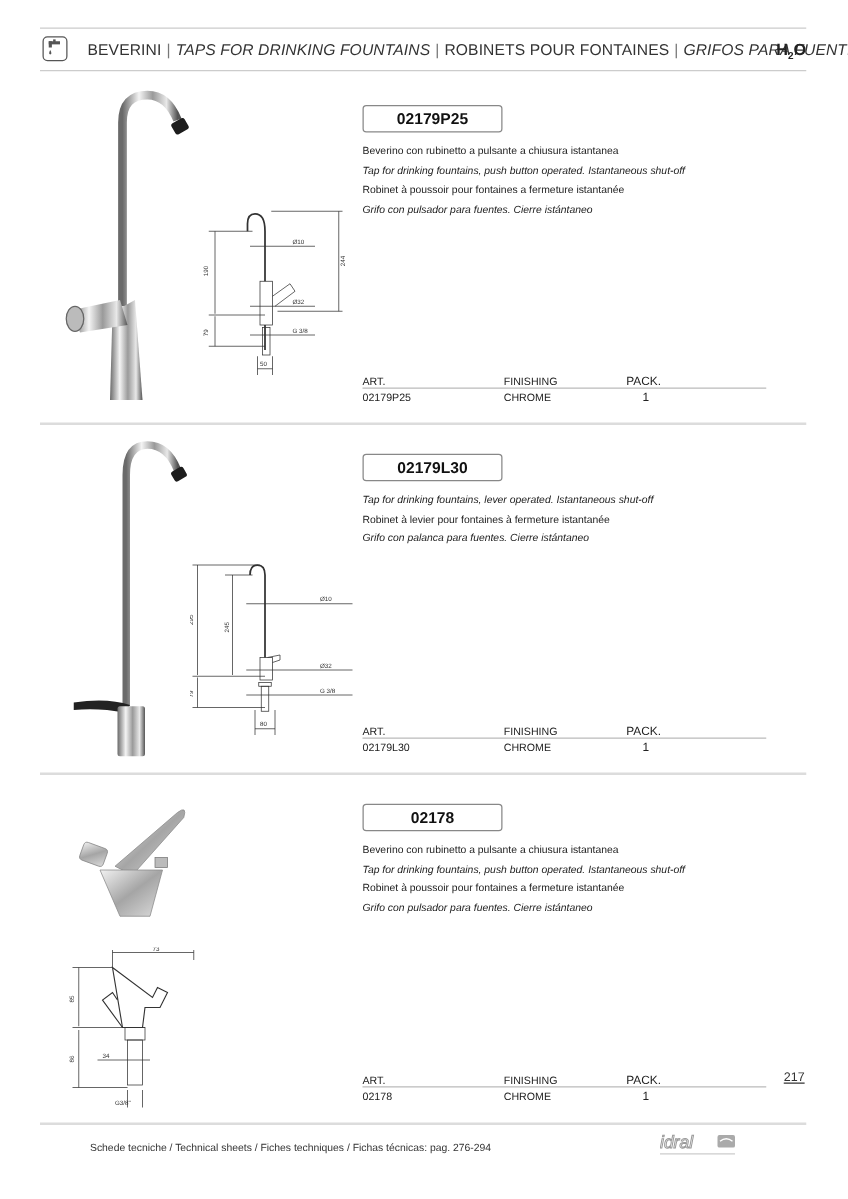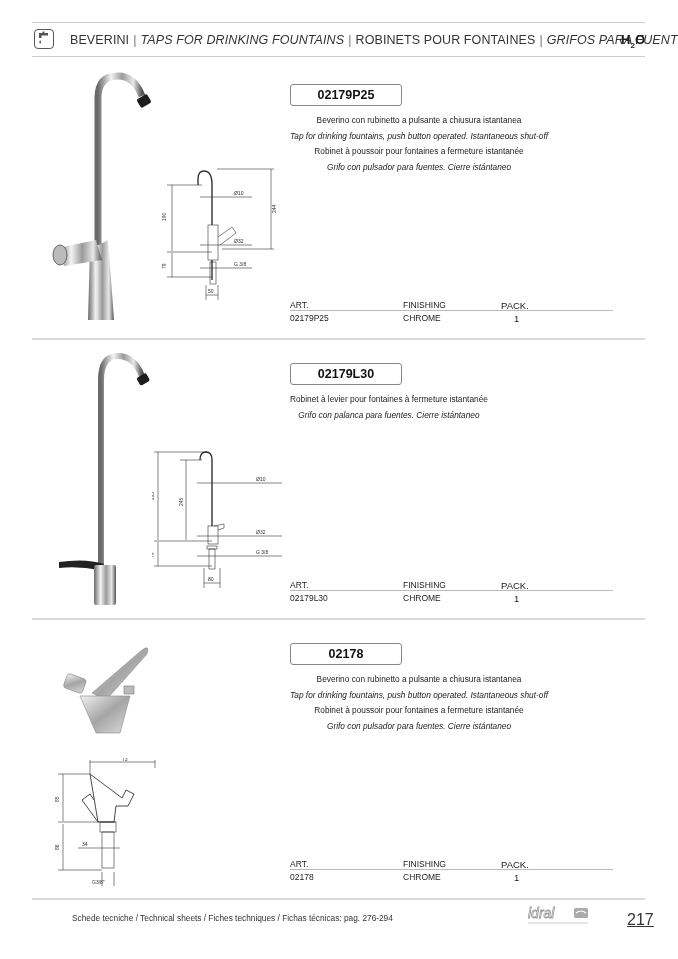--- a/index.html
+++ b/index.html
@@ -14,34 +14,34 @@
   .header-title .sep { color: #777; margin: 0 4px; }
   .header-title .it { font-style: italic; }
   .h2o { position: absolute; right: 0; top: 8px; font-weight: bold; font-size: 13px; color: #222; }
   .h2o sub { font-size: 8px; }
 
   .section { position: absolute; left: 32px; width: 613px; }
   .code-box {
     position: absolute; left: 258px; width: 112px; height: 22px; border: 1px solid #888; border-radius: 3px;
     box-sizing: border-box; text-align: center; font-weight: bold; font-size: 12.5px; line-height: 20px; color: #111;
   }
-  .desc { position: absolute; left: 258px; font-size: 8.3px; line-height: 15.5px; color: #222; white-space: nowrap; text-align: center; }
+  .desc { position: absolute; left: 258px; font-size: 8.3px; line-height: 15.5px; color: #222; white-space: nowrap; }
   .desc .i { font-style: italic; }
   .tbl { position: absolute; left: 258px; width: 323px; font-size: 8.5px; color: #222; }
   .tbl .hd { position: relative; height: 12px; border-bottom: 1px solid #bbb; }
   .tbl .row { position: relative; height: 14px; }
   .tbl span { position: absolute; top: 2px; }
   .tbl .c1 { left: 0; } .tbl .c2 { left: 113px; } .tbl .c3 { left: 211px; font-size: 9.5px; }
   .tbl .row .c3 { left: 224px; }
   .photo, .drawing { position: absolute; }
   svg text { font-family: "Liberation Sans", sans-serif; }
 
   .footer-text { position: absolute; left: 32px; top: 913px; font-size: 8.3px; color: #333; white-space: nowrap; margin-left: 40px; }
   .logo { position: absolute; left: 528px; top: 906px; width: 66px; height: 20px; }
-  .page-num { position: absolute; left: 627px; top: 911px; font-size: 16px; color: #333; text-decoration: underline; }
+  .page-num { position: absolute; left: 627px; top: 857px; font-size: 10px; color: #333; text-decoration: underline; }
 </style>
 </head>
 <body>
 
 <div class="rule" style="top:22px;height:1px;background:#ccc;"></div>
 <div class="header">
   <div class="header-icon">
     <svg width="17" height="17" viewBox="0 0 17 17">
       <rect x="4" y="3" width="9" height="2.5" fill="#555"></rect>
       <rect x="7.5" y="1.5" width="2" height="2" fill="#555"></rect>
@@ -168,20 +168,21 @@
       <text x="104" y="86" fill="#333" stroke="none">Ø32</text>
       <text x="104" y="106" fill="#333" stroke="none">G 3/8</text>
       <text x="2" y="52" fill="#333" stroke="none" transform="rotate(-90 2 52)">295</text>
       <text x="31" y="58" fill="#333" stroke="none" transform="rotate(-90 31 58)">245</text>
       <text x="2" y="110" fill="#333" stroke="none" transform="rotate(-90 2 110)">79</text>
       <text x="56" y="133" fill="#333" stroke="none">80</text>
     </svg>
   </div>
   <div class="code-box" style="top:23px;">02179L30</div>
   <div class="desc" style="top:52px;">
+    <div class="i">Tap for drinking fountains, lever operated. Istantaneous shut-off</div>
     <div>Robinet à levier pour fontaines à fermeture istantanée</div>
     <div class="i">Grifo con palanca para fuentes. Cierre istántaneo</div>
   </div>
   <div class="tbl" style="top:238px;">
     <div class="hd">
       <span class="c1">ART.</span>
       <span class="c2">FINISHING</span>
       <span class="c3">PACK.</span>
     </div>
     <div class="row">

